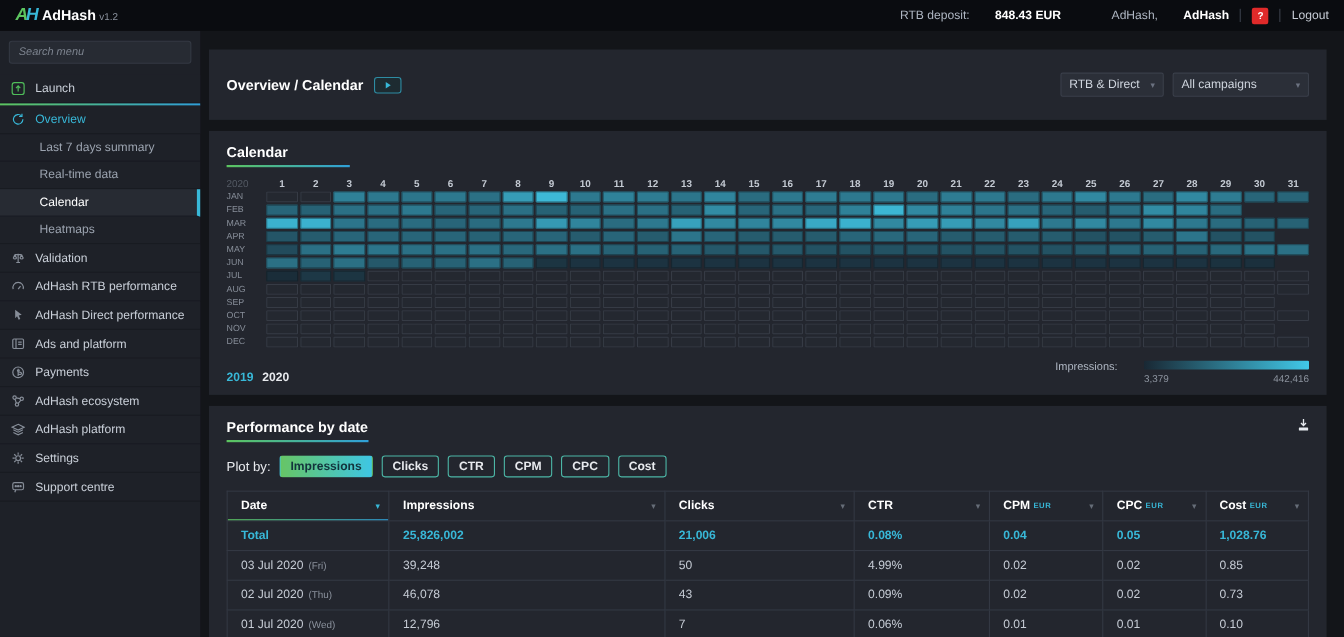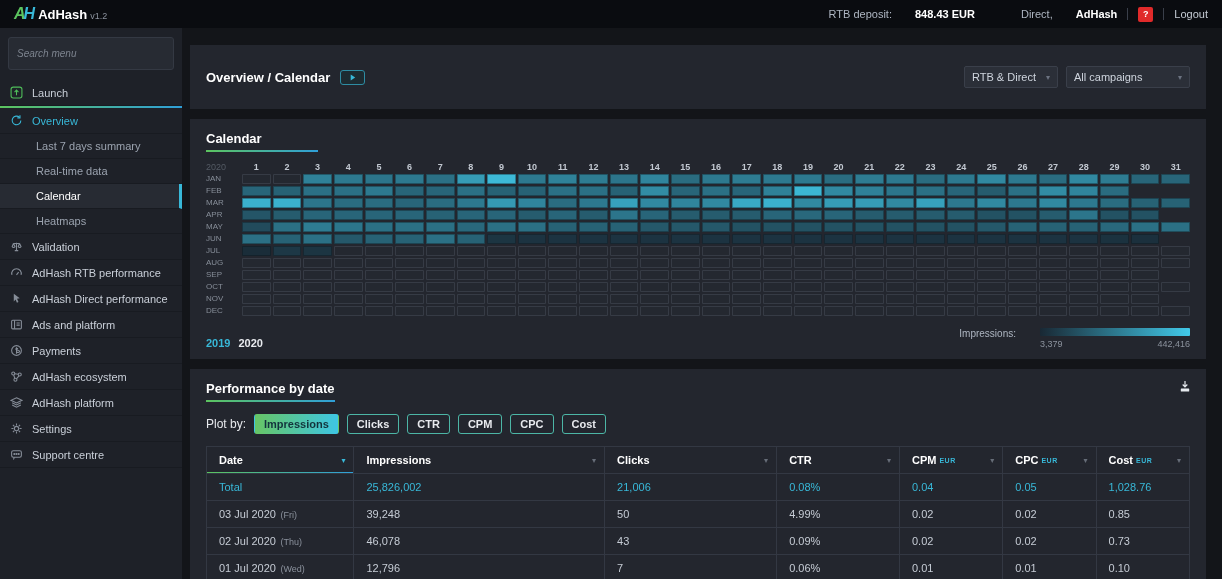--- a/index.html
+++ b/index.html
@@ -20,21 +20,21 @@
   .brand-ver { color:#8b929d; font-size:9px; margin-left:3px; }
   .top-right { display:flex; align-items:center; gap:10px; font-size:11px; color:#aeb6c2; }
   .top-right b { color:#ffffff;padding-left:20px; }
   .vsep { width:1px; height:12px; background:#3a3f4a; }
   .badge { width:15px; height:15px; background:#e02a2a; color:#fff; font-size:9px; font-weight:bold;
     display:flex; align-items:center; justify-content:center; border-radius:2px; cursor:pointer; }
   .logout { cursor:pointer; color:#c6ccd5; }
   
   .sidebar { position:absolute; top:28px; left:0; width:182px; bottom:0; background:#1e2128; z-index:4; }
   .search-wrap { padding:9px 8px 10px; }
-  .search-input { width:100%; height:33px; background:#272b33; border:1px solid #343943; border-radius:3px;
+  .search-input { width:100%; height:21px; background:#272b33; border:1px solid #343943; border-radius:3px;
     color:#aeb6c2; font-style:italic; font-size:10px; padding:0 8px; outline:none; }
   .search-input::placeholder { color:#7d848f; font-style:italic; }
   .side-item { height:26px; display:flex; align-items:center; gap:9px; padding:0 10px; font-size:11px;
     color:#c9cfd8; border-bottom:1px solid #181b21; cursor:pointer; background:#1e2128; }
   .si-icon { width:13px; height:13px; color:#868d98; flex:none; display:flex; }
   .si-icon svg { width:13px; height:13px; }
   .launch .si-icon { color:#4fbd5a; }
   .side-item.active-main { color:#38b8d8; }
   .active-main .si-icon { color:#38b8d8; }
   .grad-divider { height:2px; background:linear-gradient(90deg,#5cc45f,#2f9fd8); }
@@ -89,39 +89,39 @@
   table { width:100%; border-collapse:collapse; table-layout:fixed; font-size:11px; }
   th,td { border:1px solid #333843; padding:7px 12px; text-align:left; overflow:hidden; white-space:nowrap; }
   thead th { color:#ffffff; font-weight:bold; position:relative; cursor:pointer; }
   th .sort { position:absolute; right:8px; top:50%; transform:translateY(-50%); color:#666d78; font-size:8px; }
   th.sorted .sort { color:#38b8d8; }
   th.sorted:after { content:""; position:absolute; left:0; right:0; bottom:-1px; height:2px;
     background:linear-gradient(90deg,#5cc45f,#2f9fd8); }
   th .cur { font-size:7px; color:#38b8d8; margin-left:3px; vertical-align:1px; letter-spacing:.5px; }
   td { color:#c6ccd5; }
   td .dow { font-size:9px; color:#8b929d; margin-left:2px; }
-  tr.total td { color:#38b8d8; font-weight:normal; }
+  tr.total td { color:#38b8d8; font-weight:bold; }
 </style>
 </head>
 <body>
 
 <header class="topbar">
   <div class="brand">
     <span class="logo-mark"><span class="logo-a">A</span><span class="logo-h">H</span></span>
     <span class="brand-name">AdHash</span>
     <span class="brand-ver">v1.2</span>
   </div>
   <div class="top-right">
     <span>
       <span>RTB deposit:</span>
       <b>848.43 EUR</b>
     </span>
     <span style="width:26px"></span>
     <span>
-      <span>Direct,</span>
+      <span>AdHash,</span>
       <b>AdHash</b>
     </span>
     <span class="vsep"></span>
     <span class="badge">?</span>
     <span class="vsep"></span>
     <span class="logout">Logout</span>
   </div>
 </header>
 
 <nav class="sidebar">

